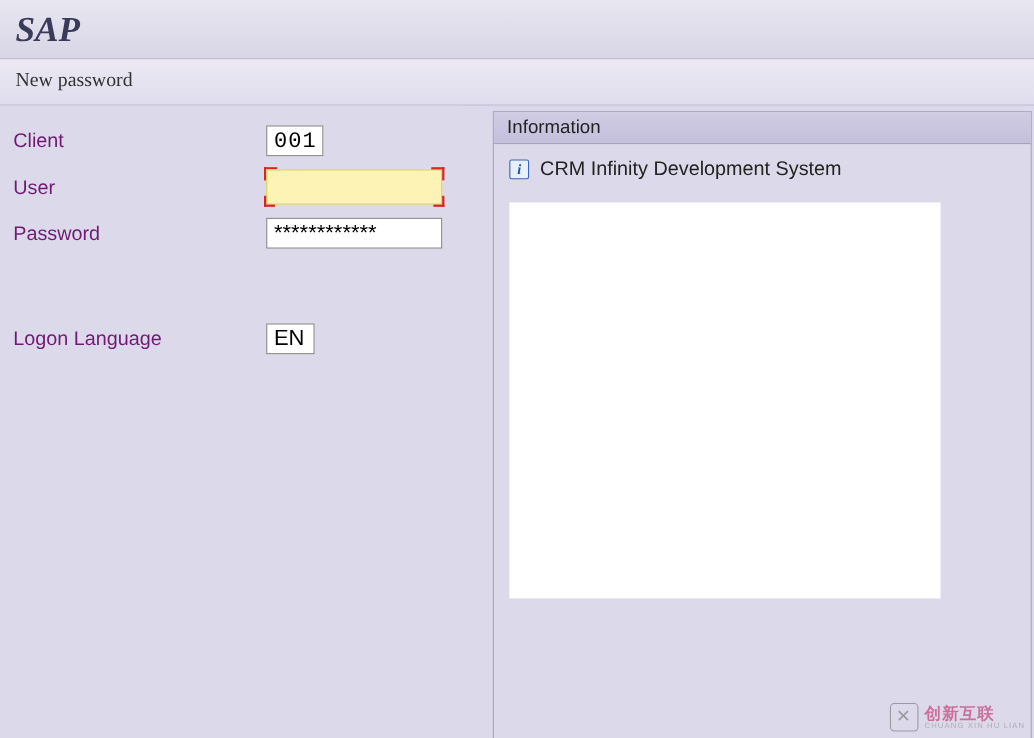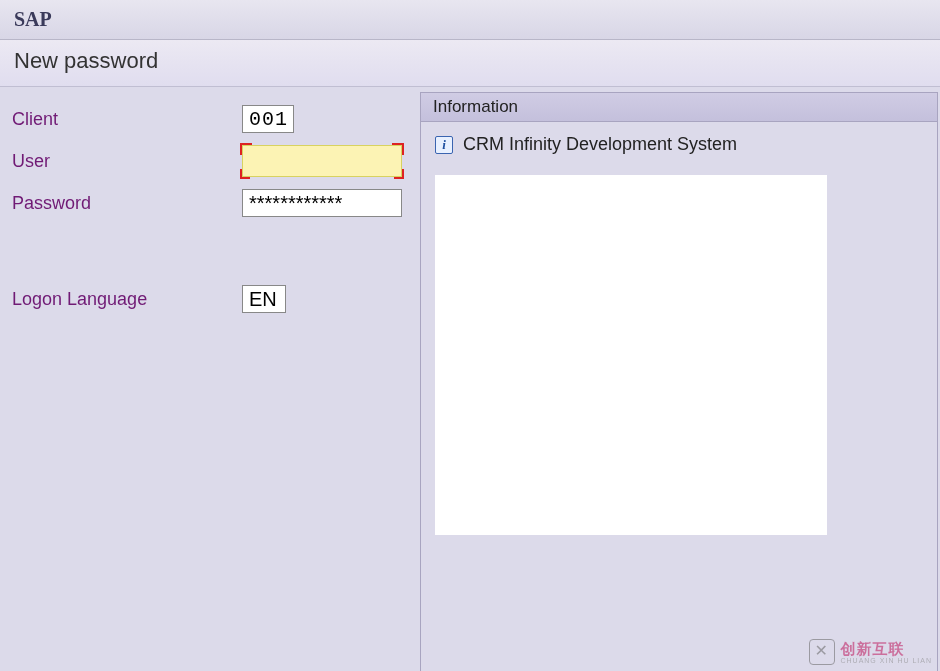--- a/index.html
+++ b/index.html
@@ -15,30 +15,32 @@
       overflow: hidden;
       position: relative;
     }
     .header {
       background: linear-gradient(to bottom, #e8e6f0, #d8d6e6);
       padding: 8px 14px;
       border-bottom: 1px solid #b8b6c8;
     }
     .app-title {
       font-family: "Times New Roman", serif;
-      font-size: 20px;
+      font-size: 32px;
       font-weight: bold;
+      font-style: italic;
       color: #3a3a5a;
     }
     .subheader {
       background: linear-gradient(to bottom, #ece9f3, #e0ddef);
       padding: 8px 14px 12px 14px;
       border-bottom: 1px solid #c0bed2;
-      font-size: 22px;
+      font-size: 18px;
       color: #333;
+      font-family: Liberation Serif, serif;
     }
     .main-area {
       display: flex;
       height: calc(100% - 100px);
     }
     .left-panel {
       width: 420px;
       padding: 16px 12px;
       background: #dcdaea;
     }
@@ -110,20 +112,21 @@
       font-family: Arial, sans-serif;
       letter-spacing: 0;
       overflow: hidden;
     }
     .lang-input {
       width: 44px;
     }
     .right-panel {
       flex: 1;
       padding: 5px 0 0 0;
+      margin-left: 28px;
     }
     .info-box {
       border: 1px solid #a8a4c0;
       background: #dcdaea;
       margin-right: 2px;
     }
     .info-header {
       background: linear-gradient(to bottom, #d0cce4, #c4c0dc);
       border-bottom: 1px solid #a8a4c0;
       padding: 4px 12px;

